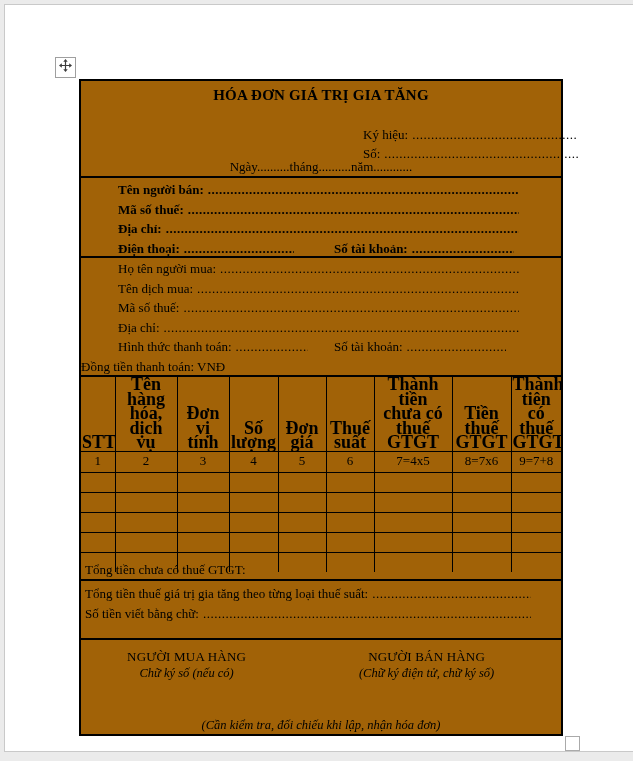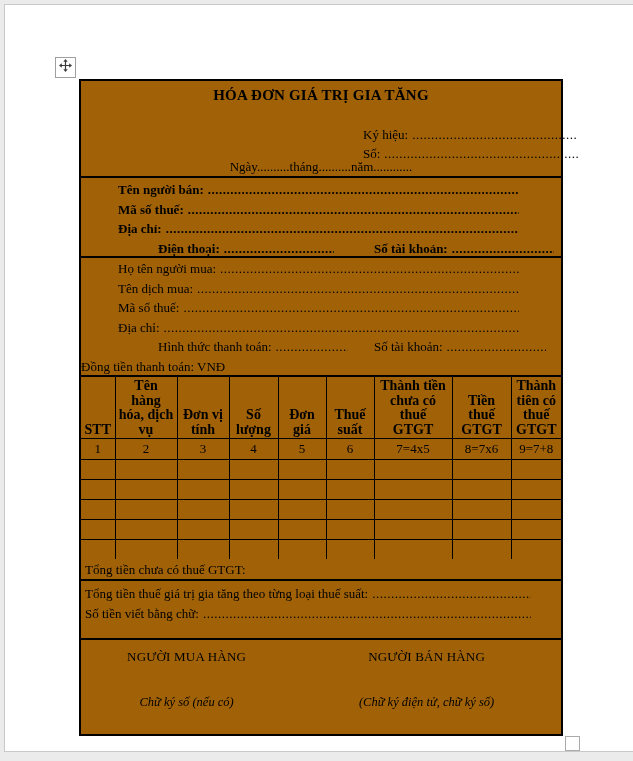--- a/index.html
+++ b/index.html
@@ -39,46 +39,46 @@
   .doc-title { text-align:center; font-weight:bold; font-size:15px; padding-top:6px; letter-spacing:.2px; }
   .serial-block { position:absolute; left:282px; top:44px; width:215px; }
   .field-line { display:flex; line-height:19.5px; white-space:nowrap; }
   .serial-block .field-line { line-height:19px; }
   .indent { padding-left:37px; }
   .dots { overflow:hidden; white-space:nowrap; letter-spacing:.5px; }
   .dots.grow { flex:1 1 auto; }
   .mr { margin-right:42px; }
   .mr-sm { margin-right:4px; }
   .date-line { position:absolute; bottom:0; left:0; width:100%; text-align:center; line-height:19px; }
-  .rel { position:relative;margin-left:40px; }
+  .rel { position:relative; }
   .group2 { position:absolute; top:0; left:253px; display:flex; }
   .g2-phone { width:180px; }
   .g2-pay   { width:172px; }
   .dots-fixed-110 { width:110px; }
   .dots-fixed-72  { width:72px; }
   .currency-line { padding-right:40px; line-height:19.5px; }
 
   table.items { border-collapse:collapse; border:hidden; table-layout:fixed; width:480px; }
   table.items td {
     border:1px solid #000; text-align:center; vertical-align:bottom;
     padding:0 1px 1px 1px; overflow:hidden;
   }
-  tr.hdr td { height:60px; font-weight:bold; font-size:14px; line-height:14.5px; white-space:pre-line; }
+  tr.hdr td { height:60px; font-weight:bold; font-size:18px; line-height:14.5px; white-space:pre-line; }
   tr.nums td { height:19px; vertical-align:middle; }
   tr.empty td { height:18px; }
 
   .sec-amounts .field-line { line-height:20px; }
   .sec-amounts .dots.grow { margin-right:30px; }
 
   .sign-row { display:flex; padding-top:9px; }
   .sign-col { text-align:center; }
   .sign-col.left  { width:44%; }
   .sign-col.right { width:56%; }
   .sign-title { font-size:13px; letter-spacing:.2px; }
-  .sign-sub { font-style:italic; font-size:12.5px; line-height:17px;margin-top:29px; }
+  .sign-sub { font-style:italic; font-size:12.5px; line-height:17px; }
   .check-note { position:absolute; bottom:1px; left:0; width:100%; text-align:center; font-style:italic; font-size:12.5px; }
 </style>
 </head>
 <body>
 
 <div class="page">
 
   <div class="move-handle">
     <span>
       <svg width="13" height="13" viewBox="0 0 13 13">
@@ -303,18 +303,19 @@
       <div class="sign-row">
         <div class="sign-col left">
           <div class="sign-title">NGƯỜI MUA HÀNG</div>
           <div class="sign-sub">Chữ ký số (nếu có)</div>
         </div>
         <div class="sign-col right">
           <div class="sign-title">NGƯỜI BÁN HÀNG</div>
           <div class="sign-sub">(Chữ ký điện tử, chữ ký số)</div>
         </div>
       </div>
+      <div class="check-note">(Cần kiểm tra, đối chiếu khi lập, nhận hóa đơn)</div>
     </div>
 
   </div>
 
   <div class="resize-handle"></div>
 </div>
 
 </body></html>

